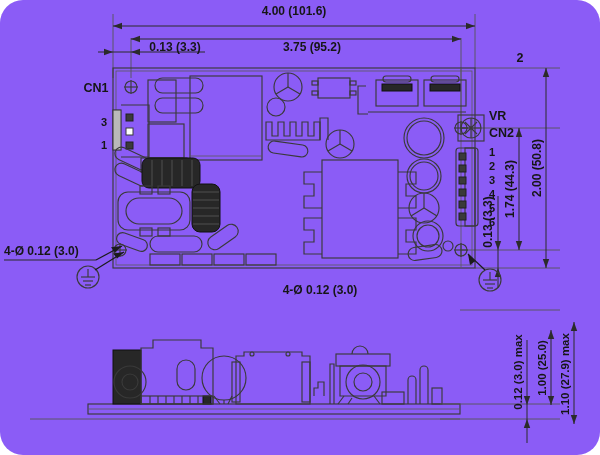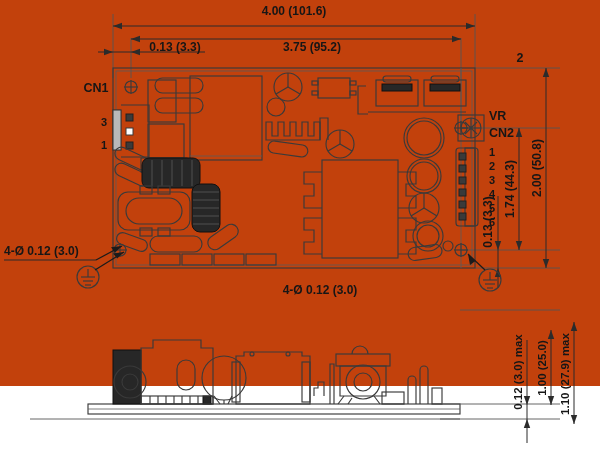--- a/index.html
+++ b/index.html
@@ -1,18 +1,18 @@
 <!DOCTYPE html>
 <html><head>
 <meta charset="utf-8">
 <style>
   html,body{margin:0;padding:0;background:#ffffff;}
   body{width:600px;height:455px;overflow:hidden;
        font-family:"Liberation Sans", sans-serif;color:#1a1a1a;}
-  #stage{position:relative;width:600px;height:386px;background:#c2410c;}
+  #stage{position:relative;width:600px;height:455px;background:#8b5cf6;border-radius:23px;}
   svg{display:block;}
   .dimtext{font-family:"Liberation Sans", sans-serif;font-weight:bold;font-size:12px;fill:#161616;}
   .dimtext-sm{font-family:"Liberation Sans", sans-serif;font-weight:bold;font-size:11.5px;fill:#161616;}
   .lbl{font-family:"Liberation Sans", sans-serif;font-weight:bold;font-size:12.5px;fill:#161616;}
   .pin{font-family:"Liberation Sans", sans-serif;font-weight:bold;font-size:11px;fill:#161616;}
   .dl{stroke:#2b2b2b;stroke-width:1;fill:none;}
   .ext{stroke:#555;stroke-width:0.9;fill:none;}
   .pcb{stroke:#3a3a3a;stroke-width:1.15;fill:none;}
   .pcbthin{stroke:#5a5a5a;stroke-width:0.8;fill:none;}
   .pcbfill{stroke:#3a3a3a;stroke-width:1;fill:#ffffff;}

